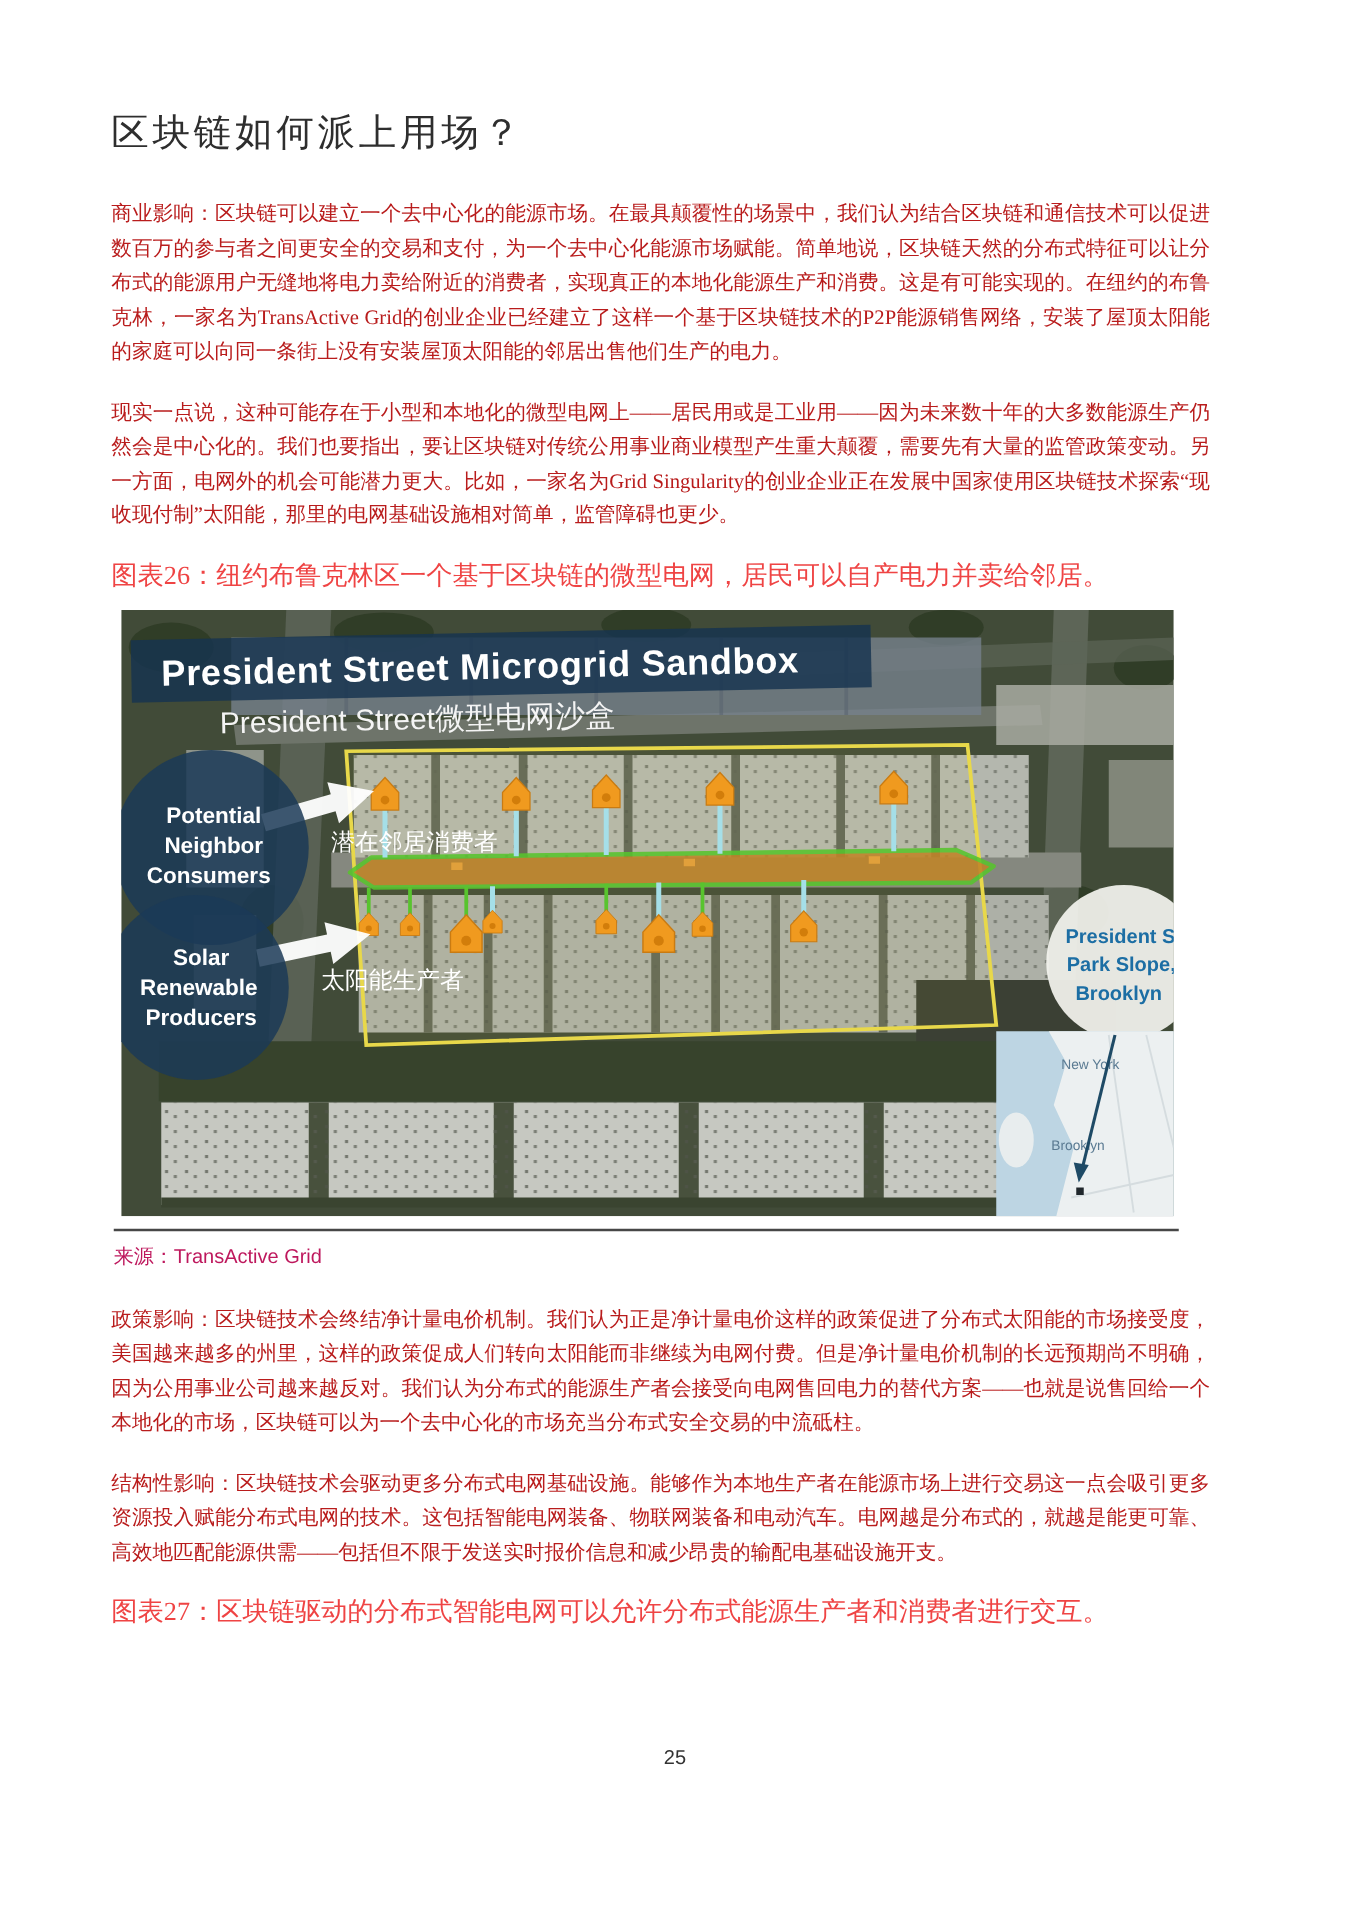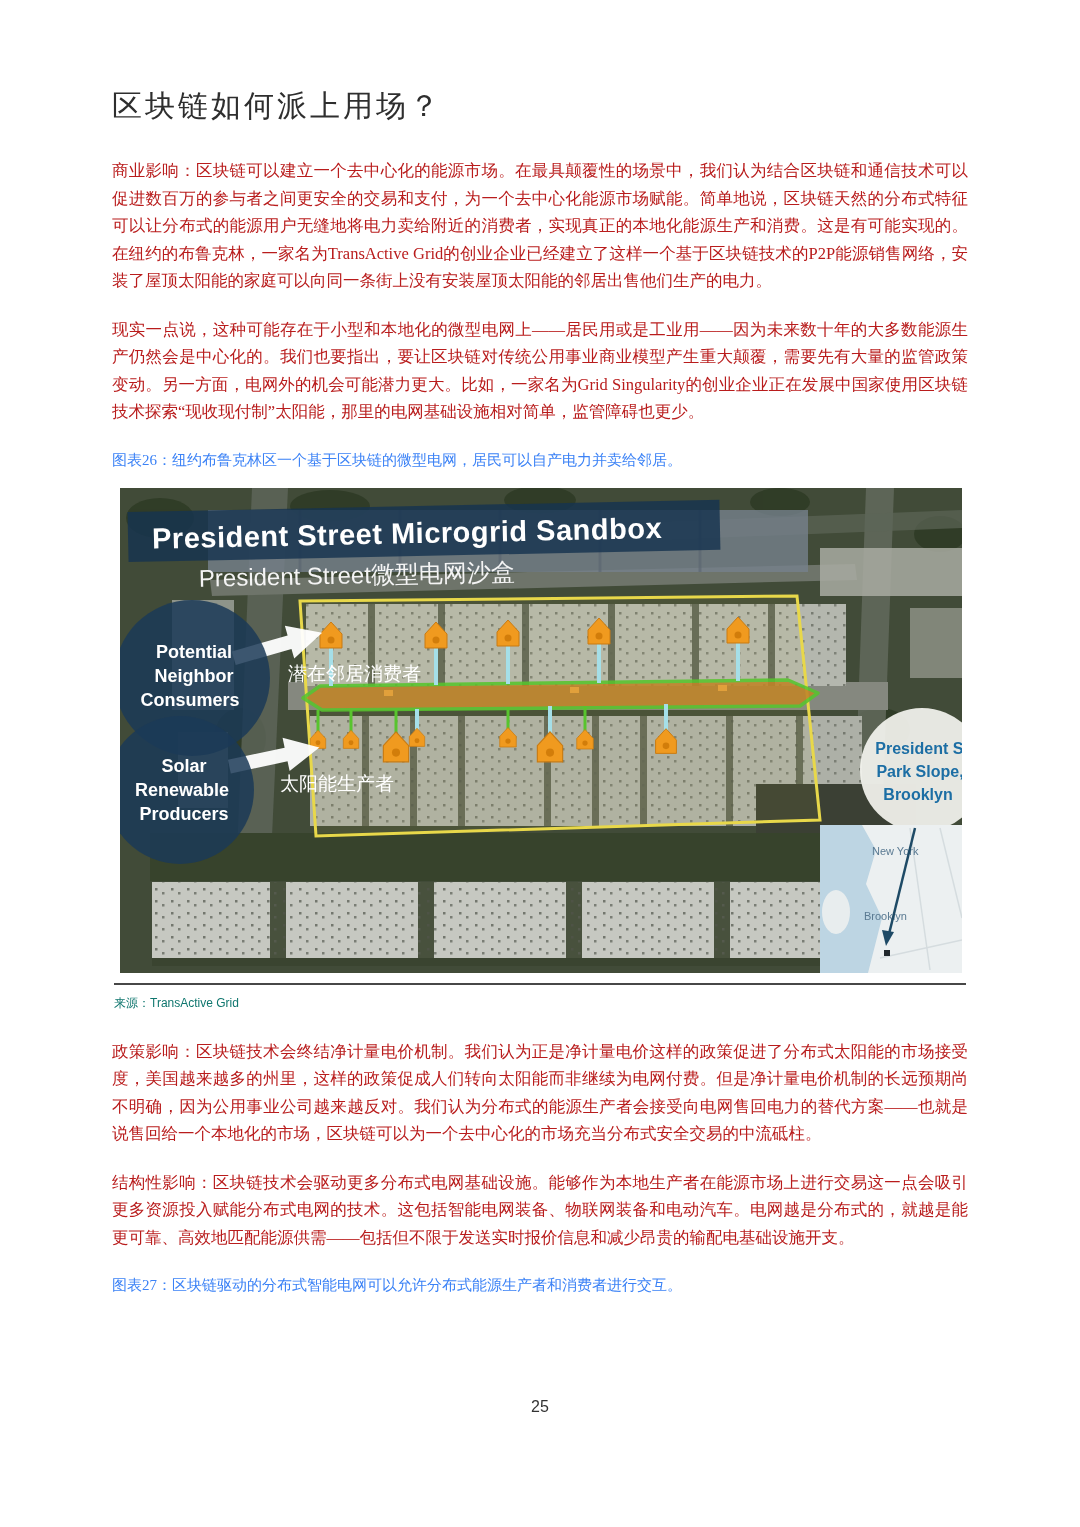--- a/index.html
+++ b/index.html
@@ -4,47 +4,47 @@
 <style>
   html,body { margin:0; padding:0; background:#ffffff; }
   .page {
     position:relative;
     width:1080px; height:1527px;
     background:#ffffff;
     font-family:"Liberation Serif", serif;
     color:#3d3d3d;
     overflow:hidden;
   }
-  .inner { padding:86px 112px 0 112px; }
+  .inner { padding:86px 112px 0 89px; }
 
   h1.doc-title {
     font-size:30px; font-weight:400; letter-spacing:3px;
     color:#2e2e2e; margin:0 0 30px 0;
     font-family:"Liberation Serif", serif;
   }
   p.body-text {
     font-size:16.5px; line-height:27.5px; text-align:justify;
     margin:0 0 21px 0; color:#b91c1c;
   }
   p.fig-caption {
-    font-size:15px; line-height:27px; margin:0 0 14px 0; color:#3b82f6;
+    font-size:21px; line-height:27px; margin:0 0 14px 0; color:#ef4444;
   }
   figure.map-figure { margin:0 0 0 8px; padding:0; width:842px; height:485px; }
   figure.map-figure svg { display:block; }
 
   hr.src-divider {
     border:none; border-top:2px solid #474747;
     margin:10px 0 10px 2px; width:852px;
   }
   p.source-en {
     font-style:italic; font-size:15.5px; color:#6f6f6f;
     margin:0 0 16px 6px; font-family:"Liberation Serif", serif;
   }
   p.source-zh {
-    font-size:12px; color:#0f766e; margin:0 0 26px 2px;
+    font-size:16px; color:#be185d; margin:0 0 26px 2px;
     font-family:"Liberation Sans", sans-serif;
   }
   p.source-zh .zh-label { font-family:"Liberation Serif", serif; }
 
   .page-number {
     position:absolute; left:0; right:0; top:1398px;
     text-align:center; font-size:16px; color:#333;
     font-family:"Liberation Sans", sans-serif;
   }
 

